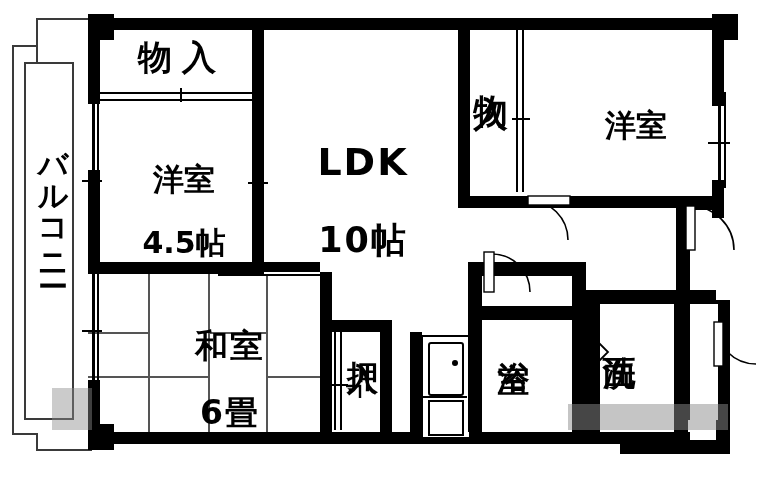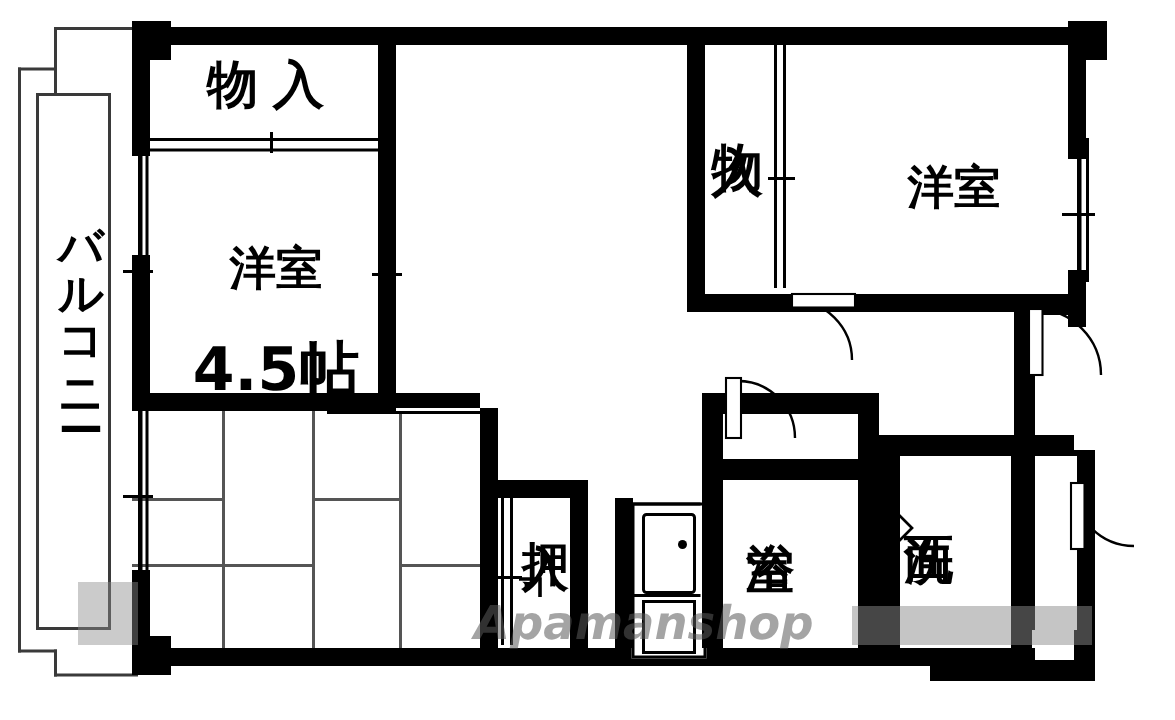--- a/index.html
+++ b/index.html
@@ -132,26 +132,30 @@
   <div class="label" style="left:122px;top:40px;width:120px;font-size:34px;letter-spacing:10px;">物入</div>
 
   <div class="thin" style="left:92px;top:104px;width:3px;height:66px;background:#000;"></div>
   <div class="thin" style="left:97px;top:104px;width:2px;height:66px;background:#000;"></div>
   <div class="thin" style="left:82px;top:180px;width:20px;height:2px;background:#000;"></div>
   <div class="thin" style="left:92px;top:170px;width:3px;height:96px;background:#000;"></div>
   <div class="thin" style="left:97px;top:170px;width:2px;height:96px;background:#000;"></div>
 
   <div class="label-stack" style="left:104px;top:132px;width:160px;font-size:31px;">
     <span>洋室</span><br>
-    <span style="font-size:40px;">4.5帖</span>
+    <span style="font-size:30px;">4.5帖</span>
   </div>
 
   <div class="wall" style="left:252px;top:104px;width:12px;height:162px;"></div>
   <div class="thin" style="left:248px;top:182px;width:20px;height:2px;background:#000;"></div>
 
+  <div class="label-stack" style="left:278px;top:104px;width:170px;font-size:38px;letter-spacing:2px;">
+    <span>LDK</span><br>
+    <span style="font-size:35px;">10帖</span>
+  </div>
 
   <div class="wall" style="left:458px;top:18px;width:12px;height:190px;"></div>
   <div class="wall" style="left:458px;top:196px;width:266px;height:12px;"></div>
   <div class="thin" style="left:516px;top:30px;width:2px;height:162px;background:#000;"></div>
   <div class="thin" style="left:522px;top:30px;width:2px;height:162px;background:#000;"></div>
   <div class="thin" style="left:512px;top:118px;width:18px;height:2px;background:#000;"></div>
   <div class="label-v" style="left:472px;top:68px;width:36px;font-size:34px;">物入</div>
 
   <div class="label-stack" style="left:566px;top:78px;width:140px;font-size:31px;">
     <span>洋室</span><br>
@@ -171,20 +175,24 @@
   <div class="thin" style="left:266px;top:274px;width:1.5px;height:158px;background:#555;"></div>
   <div class="thin" style="left:88px;top:332px;width:60px;height:1.5px;background:#555;"></div>
   <div class="thin" style="left:208px;top:332px;width:60px;height:1.5px;background:#555;"></div>
   <div class="thin" style="left:88px;top:376px;width:120px;height:1.5px;background:#555;"></div>
   <div class="thin" style="left:266px;top:376px;width:56px;height:1.5px;background:#555;"></div>
 
   <div class="thin" style="left:92px;top:272px;width:3px;height:110px;background:#000;"></div>
   <div class="thin" style="left:97px;top:272px;width:2px;height:110px;background:#000;"></div>
   <div class="thin" style="left:82px;top:330px;width:20px;height:2px;background:#000;"></div>
 
+  <div class="label-stack" style="left:130px;top:295px;width:200px;font-size:33px;letter-spacing:2px;">
+    <span>和室</span><br>
+    <span style="font-size:33px;">6畳</span>
+  </div>
 
   <div class="dots" style="left:218px;top:268px;width:96px;"></div>
   <div class="thin" style="left:218px;top:274px;width:104px;height:2px;background:#000;"></div>
 
   <div class="wall" style="left:320px;top:320px;width:72px;height:12px;"></div>
   <div class="wall" style="left:380px;top:320px;width:12px;height:112px;"></div>
   <div class="wall" style="left:320px;top:272px;width:12px;height:160px;"></div>
   <div class="thin" style="left:334px;top:330px;width:2px;height:100px;background:#000;"></div>
   <div class="thin" style="left:340px;top:330px;width:2px;height:100px;background:#000;"></div>
   <div class="thin" style="left:328px;top:384px;width:20px;height:2px;background:#000;"></div>
@@ -241,15 +249,14 @@
     <rect x="686" y="206" width="9" height="44" fill="#fff" stroke="#000" stroke-width="1.4"></rect>
 
     <path d="M 716 324 A 40 40 0 0 0 756 364" fill="none" stroke="#000" stroke-width="1.6"></path>
     <rect x="714" y="322" width="9" height="44" fill="#fff" stroke="#000" stroke-width="1.4"></rect>
 
     <path d="M 586 330 L 608 352 L 586 374" fill="none" stroke="#000" stroke-width="1.8"></path>
 
     <path d="M 346 386 L 360 386 L 360 398" fill="none" stroke="#000" stroke-width="2.4"></path>
   </svg>
 
-  <div class="watermark" style="left:316px;top:398px;font-size:31px;">Apamanshop</div>
 
 </div>
 
 </body></html>

